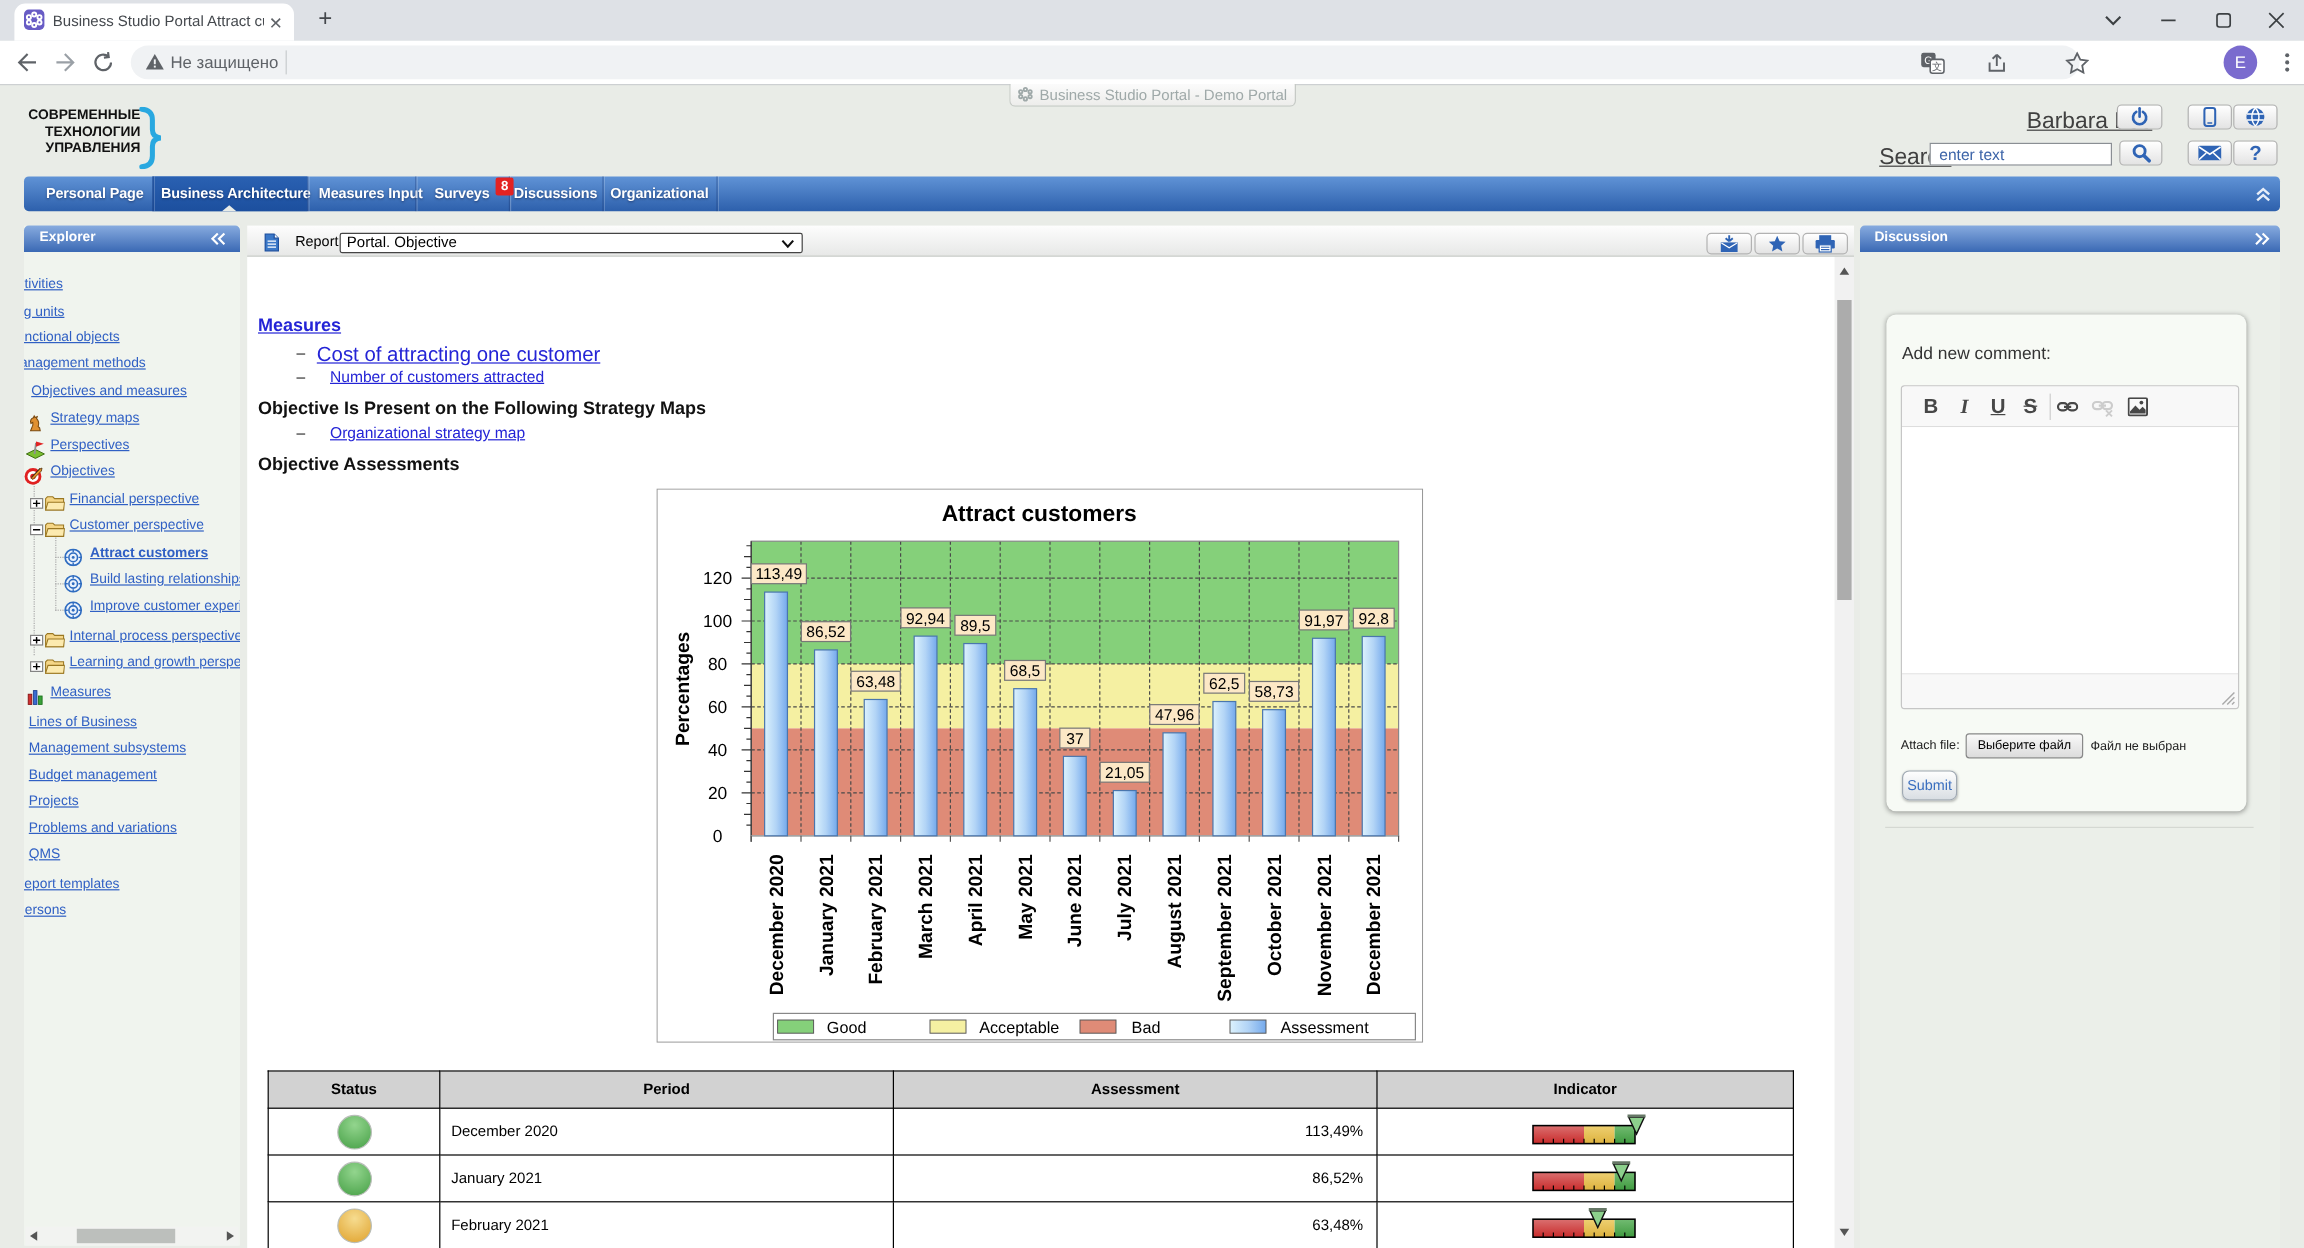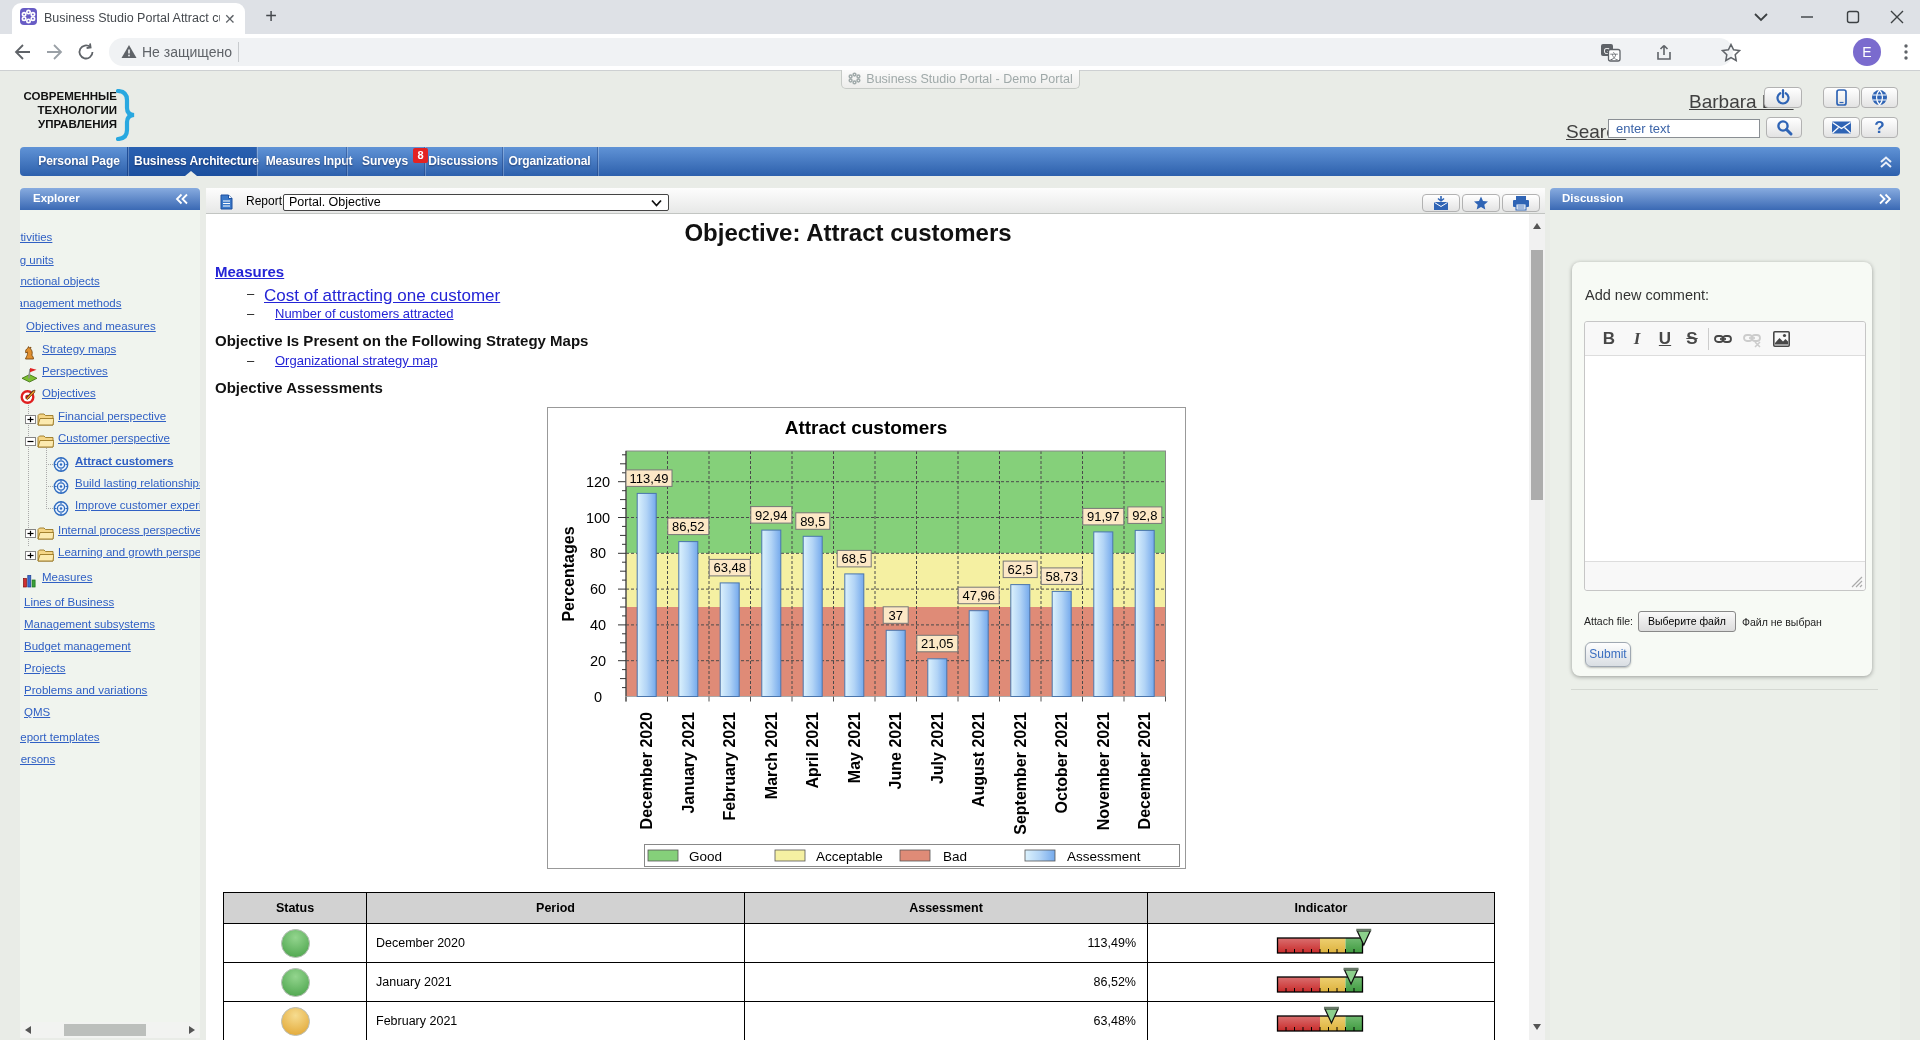--- a/index.html
+++ b/index.html
@@ -370,21 +370,20 @@
  <div class="hbtn" style="left:1296px;top:6px;width:38px;height:18px">
   <svg width="36" height="16" viewBox="0 0 36 16">
         <rect x="13" y="1" width="10" height="4" fill="#2f64b5"></rect>
         <rect x="10" y="5" width="16" height="7" rx="1" fill="#2f64b5"></rect>
         <rect x="13" y="9" width="10" height="6" fill="#fff" stroke="#2f64b5"></rect>
         <path d="M14.5 11 h7 M14.5 13 h7" stroke="#2f64b5" stroke-width="0.9"></path>
       </svg>
  </div>
 </div>
 <div id="mcontent">
- <div class="ctext" style="left:0;top:5px;width:1284px;text-align:center;font-size:24px;font-weight:bold">Objective: Attract customers</div>
  <a class="clink ctext" style="left:9px;top:49px;font-size:15px;font-weight:bold">Measures</a>
  <div class="ctext" style="left:41px;top:72px;font-size:13px">–</div>
  <a class="clink ctext" style="left:58px;top:72px;font-size:17px">Cost of attracting one customer</a>
  <div class="ctext" style="left:41px;top:92px;font-size:13px">–</div>
  <a class="clink ctext" style="left:69px;top:92px;font-size:13px">Number of customers attracted</a>
  <div class="ctext" style="left:9px;top:118px;font-size:15px;font-weight:bold">Objective Is Present on the Following Strategy Maps</div>
  <div class="ctext" style="left:41px;top:139px;font-size:13px">–</div>
  <a class="clink ctext" style="left:69px;top:139px;font-size:13px">Organizational strategy map</a>
  <div class="ctext" style="left:9px;top:165px;font-size:15px;font-weight:bold">Objective Assessments</div>
  <div class="ctext" style="left:341px;top:193px"><svg width="639" height="462" viewBox="0 0 639 462" font-family="Liberation Sans, sans-serif">

